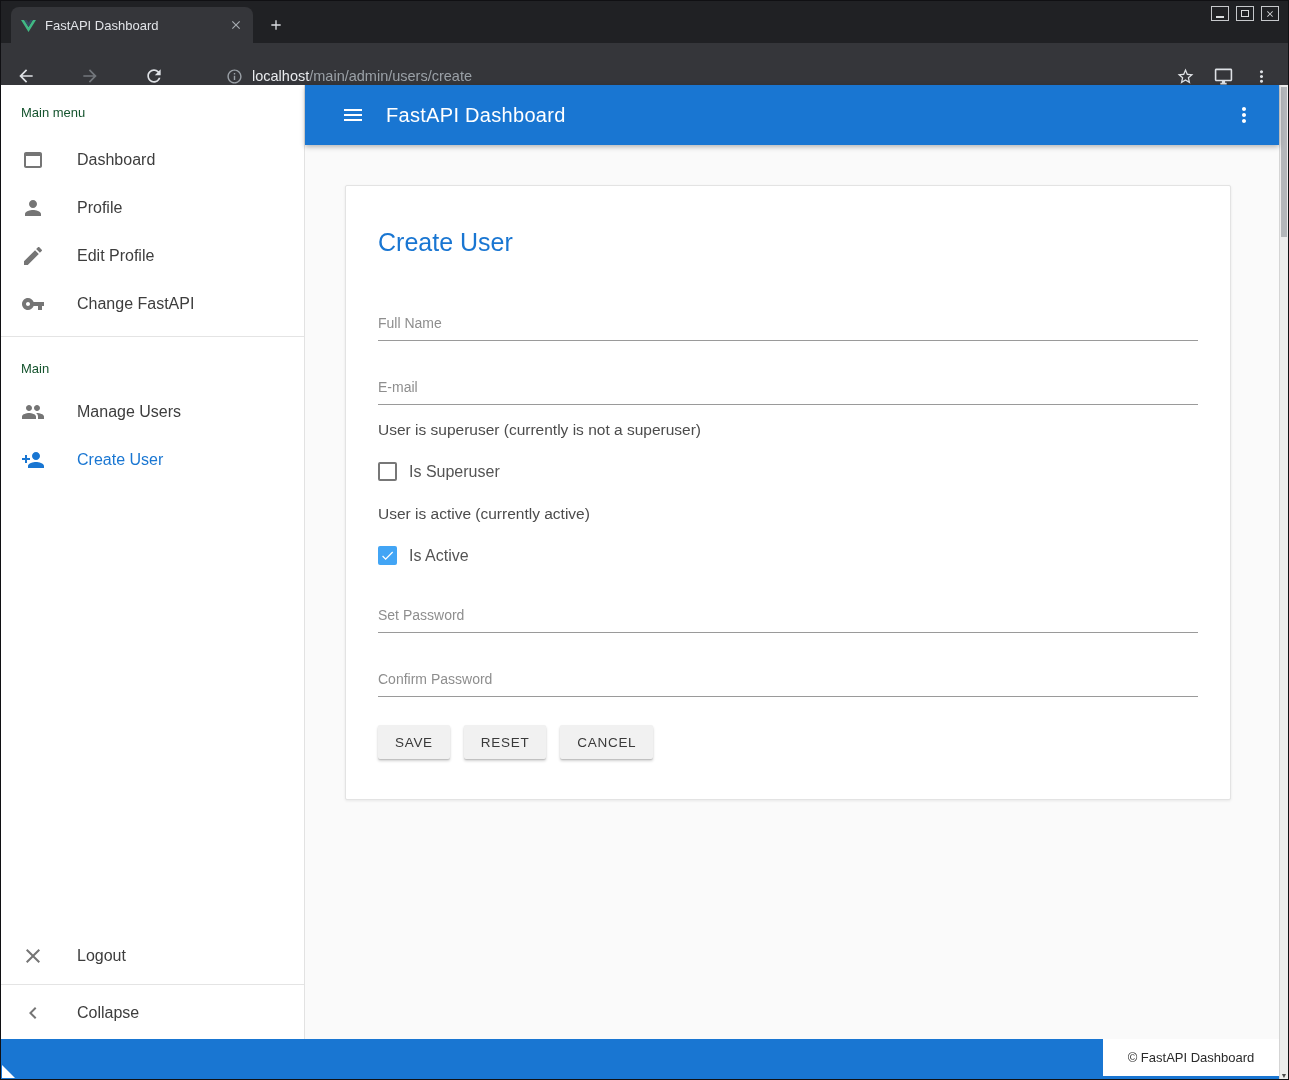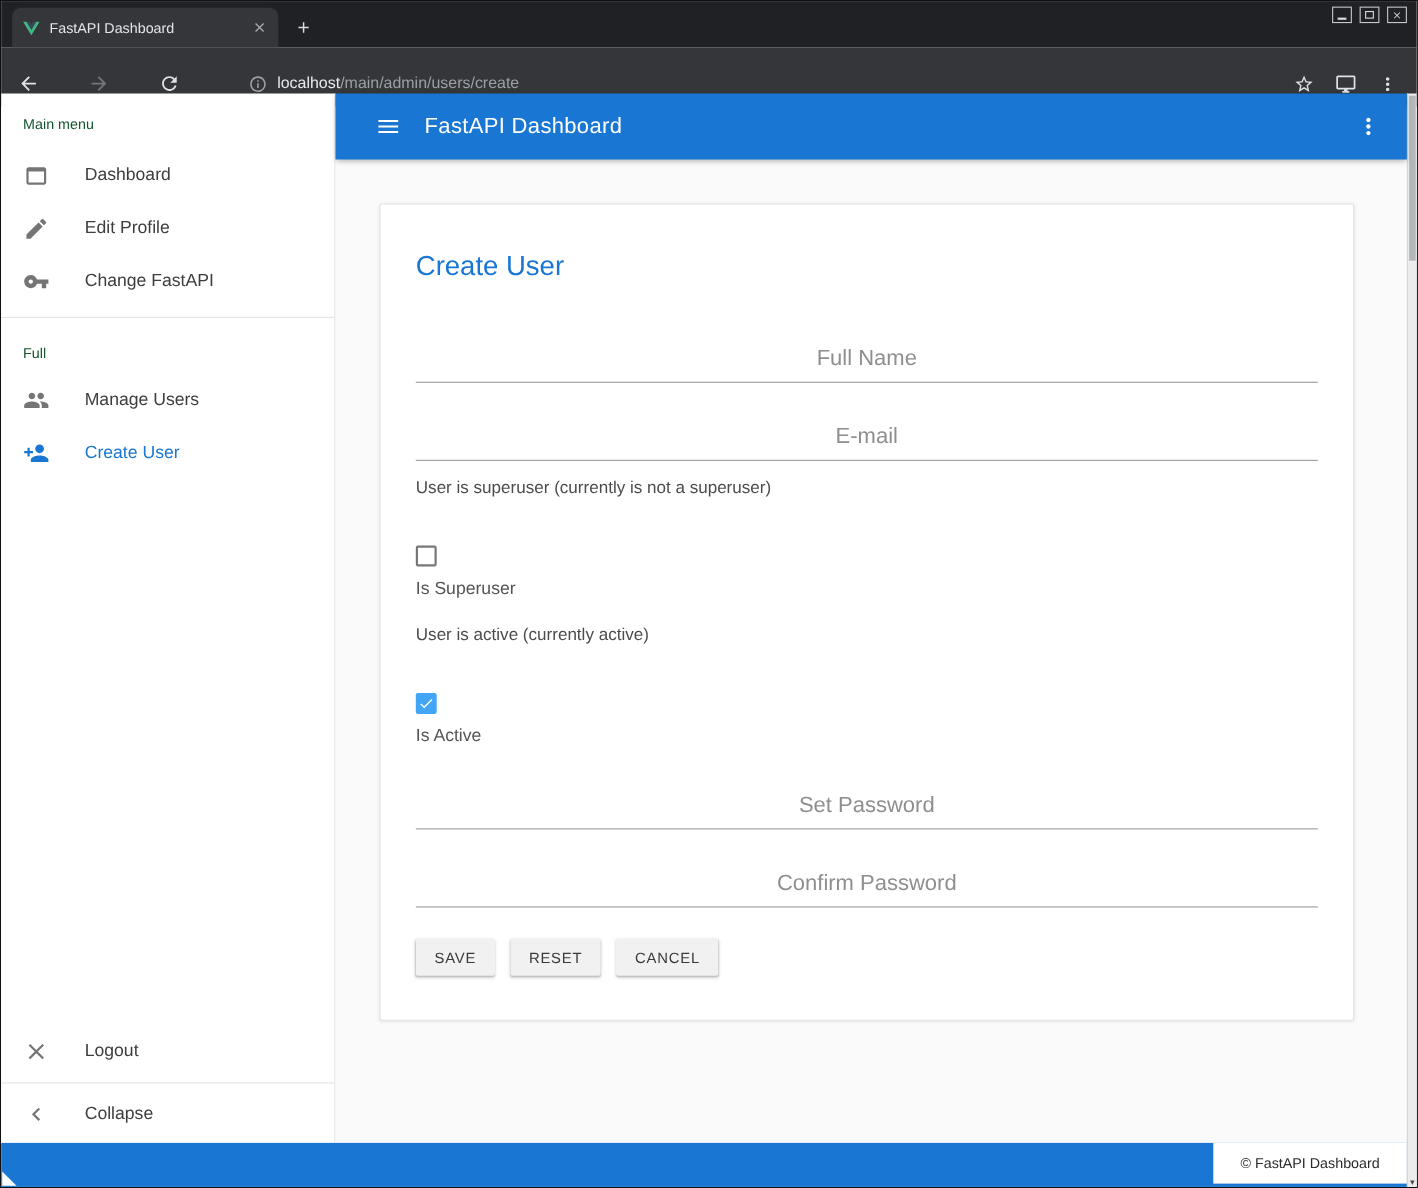--- a/index.html
+++ b/index.html
@@ -60,29 +60,29 @@
   .hamburger { display:flex; margin-right:21px; cursor:pointer; }
   .appbar svg { width:24px; height:24px; fill:#fff; }
   .appbar-title { flex:1; color:#fff; font-size:20px; font-weight:500; letter-spacing:.3px; }
   .appbar-menu { display:flex; cursor:pointer; }
 
   .content { height:896px; background:#fafafa; overflow:hidden; }
   .card { margin:40px 0 0 40px; width:886px; background:#fff; border:1px solid #e3e3e3; border-radius:2px;
           box-shadow:0 1px 3px rgba(0,0,0,.08); padding:32px 32px 40px; }
   .card-title { margin:10px 0 48px; font-size:25px; font-weight:400; color:var(--accent); }
   .field input { display:block; width:100%; border:none; outline:none; background:transparent;
-                 font-family:inherit; font-size:20px; color:#212121; padding:10px 0 9px;
-                 border-bottom:1px solid #9a9a9a;text-align:center; }
+                 font-family:inherit; font-size:14px; color:#212121; padding:10px 0 9px;
+                 border-bottom:1px solid #9a9a9a; }
   .field input::placeholder { color:#8e8e8e; opacity:1; }
   .field { margin-bottom:28px; }
   .field.pw { margin-top:32px; margin-bottom:0; }
   .field.pw2 { margin-top:28px; margin-bottom:16px; }
   .hint { margin-top:16px; font-size:15.5px; color:#4c4c4c; }
   .hint.second { margin-top:24px; }
-  .check-row { display:flex; align-items:flex-start; gap:12px; margin-top:43px;flex-direction:column; }
+  .check-row { display:flex; align-items:center; gap:12px; margin-top:23px; }
   .checkbox { width:19px; height:19px; border:2px solid #777; border-radius:2px; cursor:pointer; flex:0 0 auto; }
   .checkbox.checked { border:none; background:var(--check); display:flex; align-items:center; justify-content:center; }
   .checkbox.checked svg { width:15px; height:15px; fill:#fff; }
   .check-label { font-size:16px; color:#545454; }
   .btn-row { display:flex; gap:14px; margin-top:28px; }
   .btn { height:34px; padding:0 17px; background:#f1f1f1; border:none; border-radius:2px;
          font-family:inherit; font-size:13.5px; font-weight:500; letter-spacing:.7px; color:#3a3a3a;
          box-shadow:0 2px 3px rgba(0,0,0,.18), 0 1px 1px rgba(0,0,0,.12); cursor:pointer; }
 
   
@@ -186,41 +186,49 @@
 
     <div class="side-item">
       <span class="s-icon">
         <svg viewBox="0 0 24 24">
             <path d="M19 4H5c-1.1 0-2 .9-2 2v12c0 1.1.9 2 2 2h14c1.1 0 2-.9 2-2V6c0-1.1-.9-2-2-2zm0 14H5V8h14v10z"></path>
           </svg>
       </span>
       <span class="s-label">Dashboard</span>
     </div>
 
+    <div class="side-item">
+      <span class="s-icon">
+        <svg viewBox="0 0 24 24">
+            <path d="M12 12c2.21 0 4-1.79 4-4s-1.79-4-4-4-4 1.79-4 4 1.79 4 4 4zm0 2c-2.67 0-8 1.34-8 4v2h16v-2c0-2.66-5.33-4-8-4z"></path>
+          </svg>
+      </span>
+      <span class="s-label">Profile</span>
+    </div>
 
     <div class="side-item">
       <span class="s-icon">
         <svg viewBox="0 0 24 24">
             <path d="M3 17.25V21h3.75L17.81 9.94l-3.75-3.75L3 17.25zM20.71 7.04c.39-.39.39-1.02 0-1.41l-2.34-2.34c-.39-.39-1.02-.39-1.41 0l-1.83 1.83 3.75 3.75 1.83-1.83z"></path>
           </svg>
       </span>
       <span class="s-label">Edit Profile</span>
     </div>
 
     <div class="side-item">
       <span class="s-icon">
         <svg viewBox="0 0 24 24">
             <path d="M12.65 10C11.83 7.67 9.61 6 7 6c-3.31 0-6 2.69-6 6s2.69 6 6 6c2.61 0 4.83-1.67 5.65-4H17v4h4v-4h2v-4H12.65zM7 14c-1.1 0-2-.9-2-2s.9-2 2-2 2 .9 2 2-.9 2-2 2z"></path>
           </svg>
       </span>
       <span class="s-label">Change FastAPI</span>
     </div>
 
     <div class="divider"></div>
-    <div class="section-label admin">Full</div>
+    <div class="section-label admin">Main</div>
 
     <div class="side-item">
       <span class="s-icon">
         <svg viewBox="0 0 24 24">
             <path d="M16 11c1.66 0 2.99-1.34 2.99-3S17.66 5 16 5c-1.66 0-3 1.34-3 3s1.34 3 3 3zm-8 0c1.66 0 2.99-1.34 2.99-3S9.66 5 8 5C6.34 5 5 6.34 5 8s1.34 3 3 3zm0 2c-2.33 0-7 1.17-7 3.5V19h14v-2.5c0-2.33-4.67-3.5-7-3.5zm8 0c-.29 0-.62.02-.97.05 1.16.84 1.97 1.97 1.97 3.45V19h6v-2.5c0-2.33-4.67-3.5-7-3.5z"></path>
           </svg>
       </span>
       <span class="s-label">Manage Users</span>
     </div>
 

